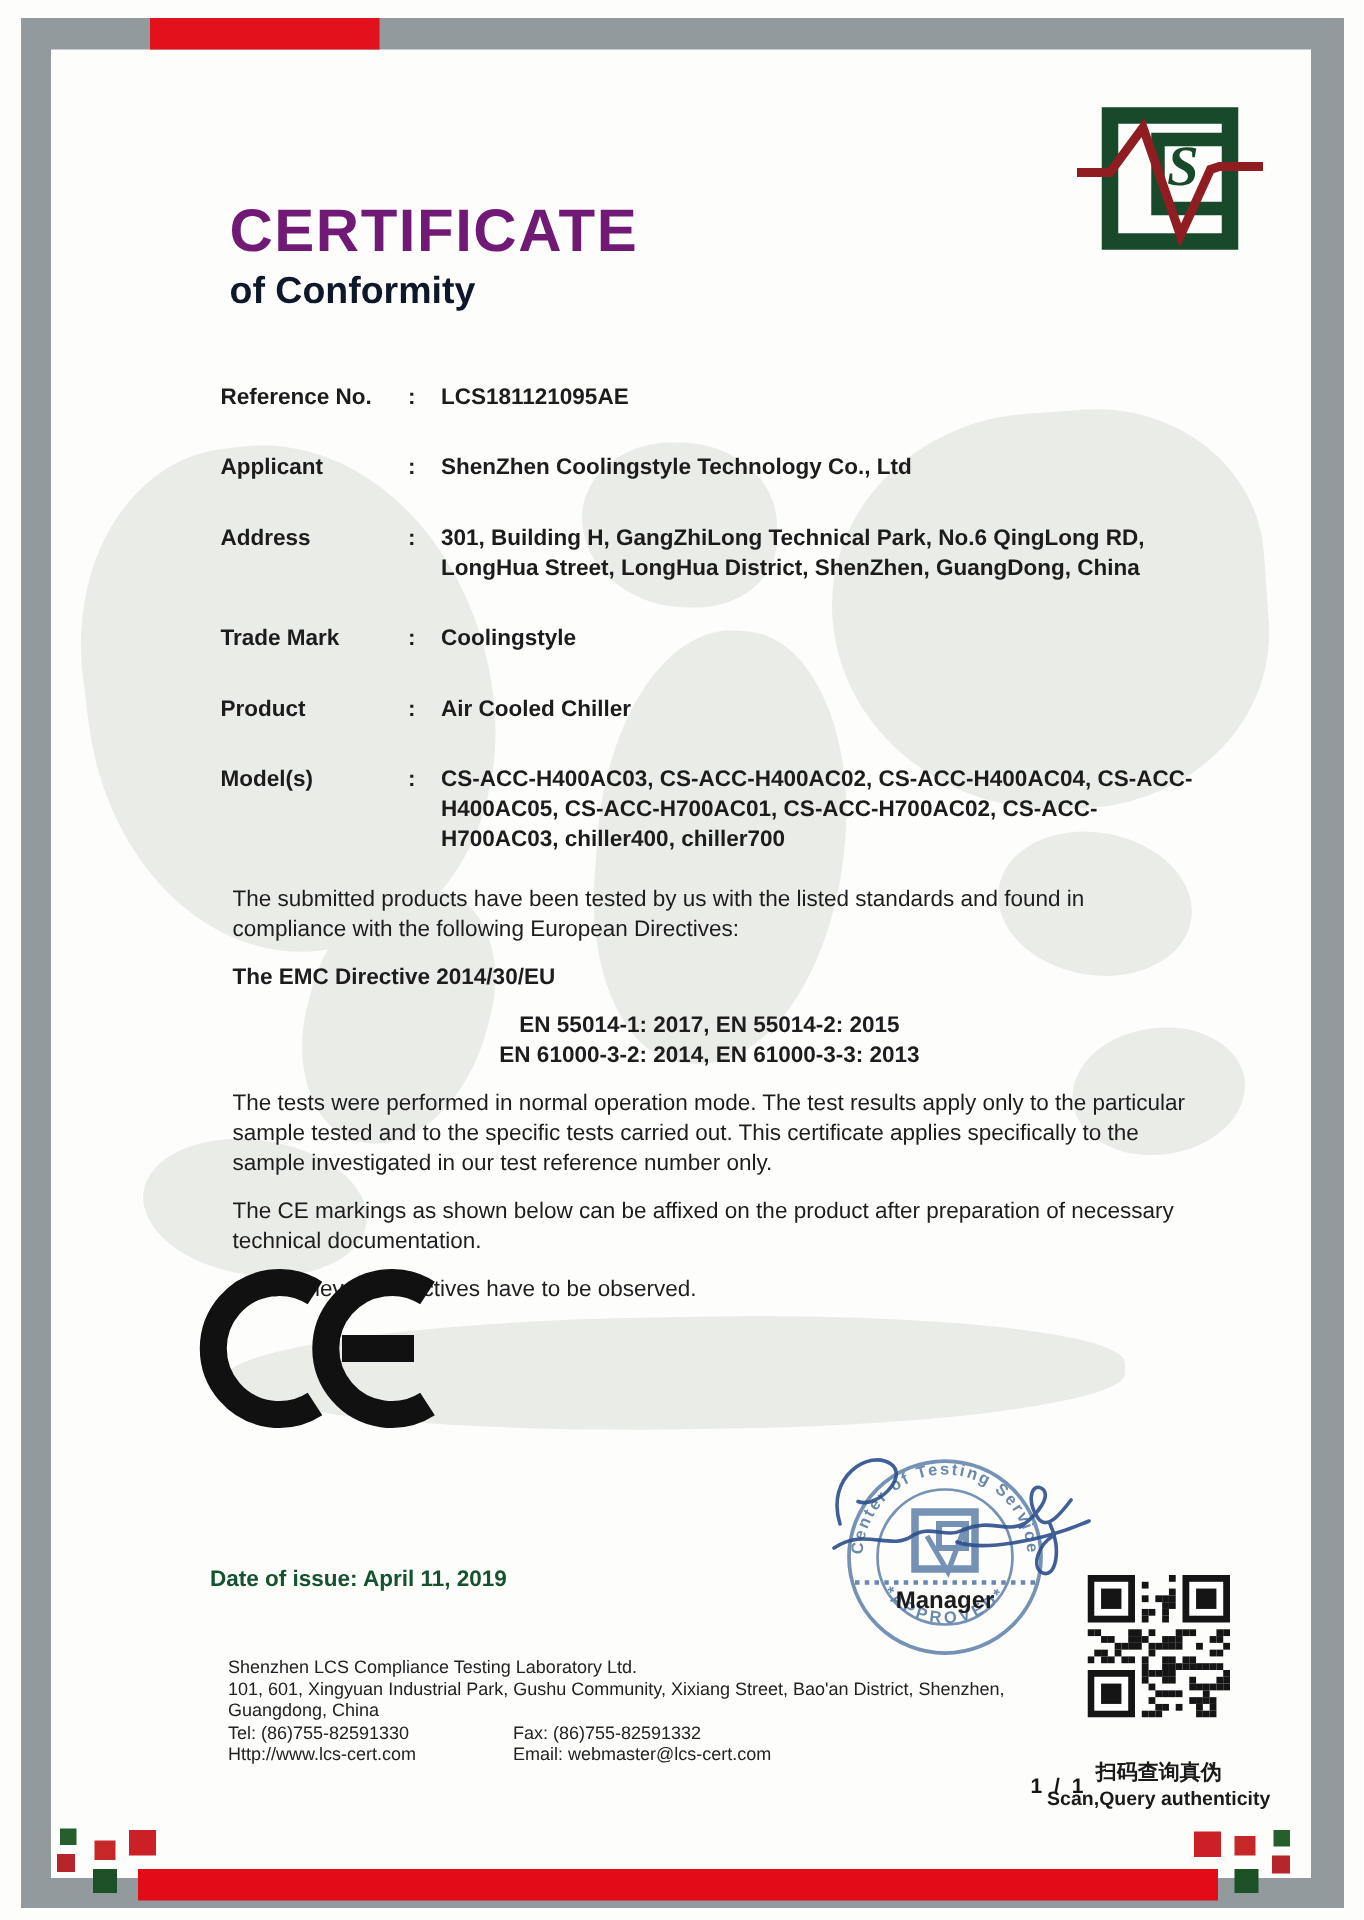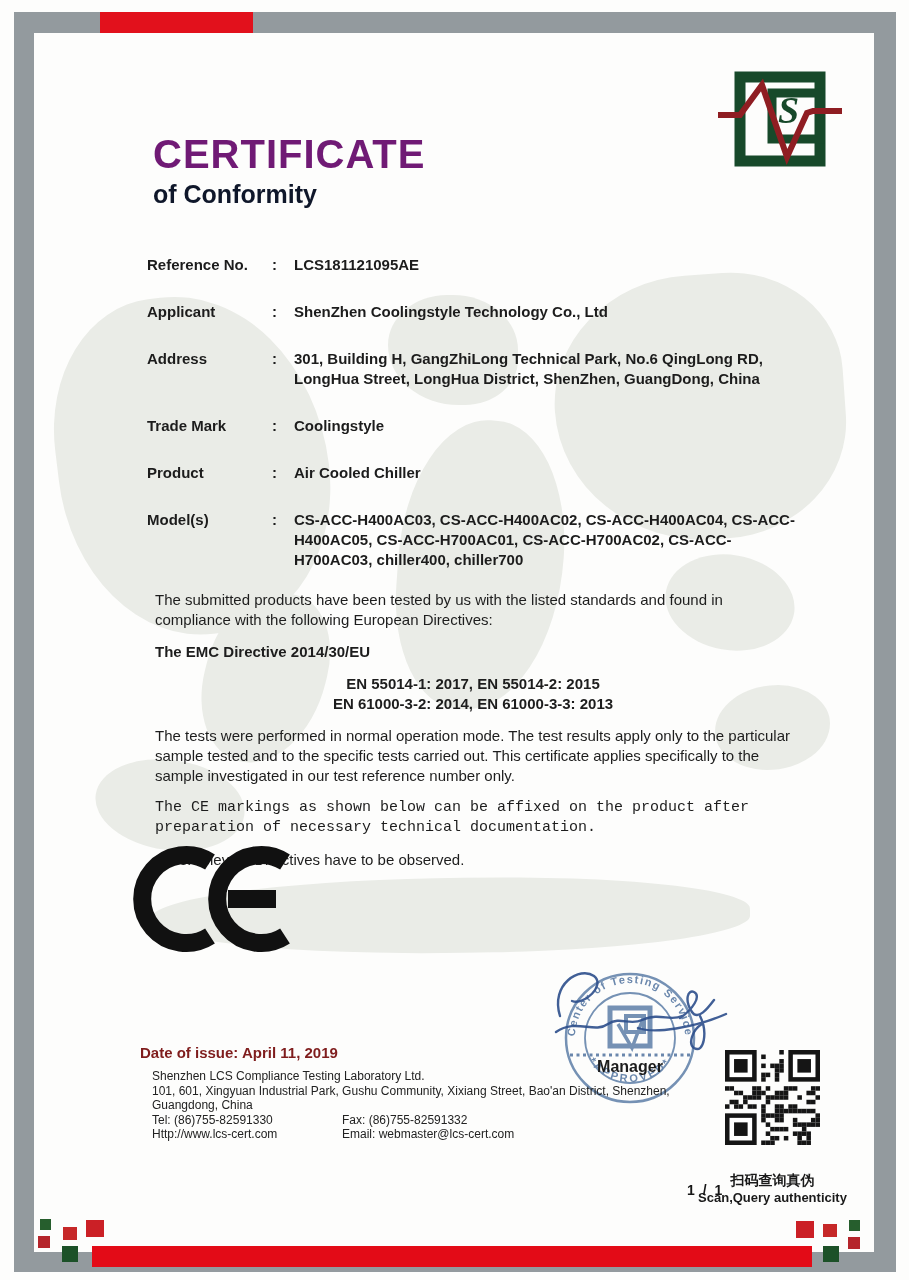--- a/index.html
+++ b/index.html
@@ -35,29 +35,29 @@
   .title{font-size:40px;font-weight:800;letter-spacing:1px;color:#701a75;}
   .subtitle{font-size:25px;font-weight:700;margin-top:3px;color:#0f172a;}
   .fields{position:absolute;left:147px;top:255px;width:660px;}
   .field-row{display:grid;grid-template-columns:125px 22px 505px;margin-bottom:27px;
     font-size:15px;font-weight:700;line-height:20px;color:#1c1c1c;}
   .paras{position:absolute;left:143px;top:578px;width:660px;font-size:15px;line-height:20px;color:#1d1d1d;}
   .paras .p{margin:12px;}
   .p-emc{margin-top:12px;font-weight:700;}
   .p-std{margin-top:6px;font-weight:700;text-align:center;}
   .p-tests{margin-top:10px;}
-  .p-ce{margin-top:10px;font-family:Liberation Mono, monospace;}
+  .p-ce{margin-top:10px;}
   .p-other{margin-top:8px;}
   .ce-mark{position:absolute;left:128px;top:843px;}
   .stamp{position:absolute;left:542px;top:956px;}
-  .issue{position:absolute;left:140px;top:1044px;font-size:15px;font-weight:700;color:#7f1d1d;}
+  .issue{position:absolute;left:140px;top:1044px;font-size:15px;font-weight:700;color:#14532d;}
   .qr-block{position:absolute;left:690px;top:1050px;width:165px;text-align:center;z-index:5;}
   .qr-caption-cn{font-size:14px;font-weight:700;margin-top:23px;color:#1a1a1a;}
   .qr-caption-en{font-size:13px;font-weight:700;color:#1a1a1a;}
-  .footer{position:absolute;left:152px;top:1069px;width:560px;font-size:12px;line-height:14.5px;color:#222;}
+  .footer{position:absolute;left:152px;top:1104px;width:560px;font-size:12px;line-height:14.5px;color:#222;}
   .footer-cols{display:flex;}
   .footer-col1{width:190px;}
   .page-num{position:absolute;left:687px;top:1182px;font-size:14px;font-weight:700;letter-spacing:2px;color:#161616;}
 </style>
 </head>
 <body>
 
 <div class="page">
 
   <div class="blob b1"></div>

